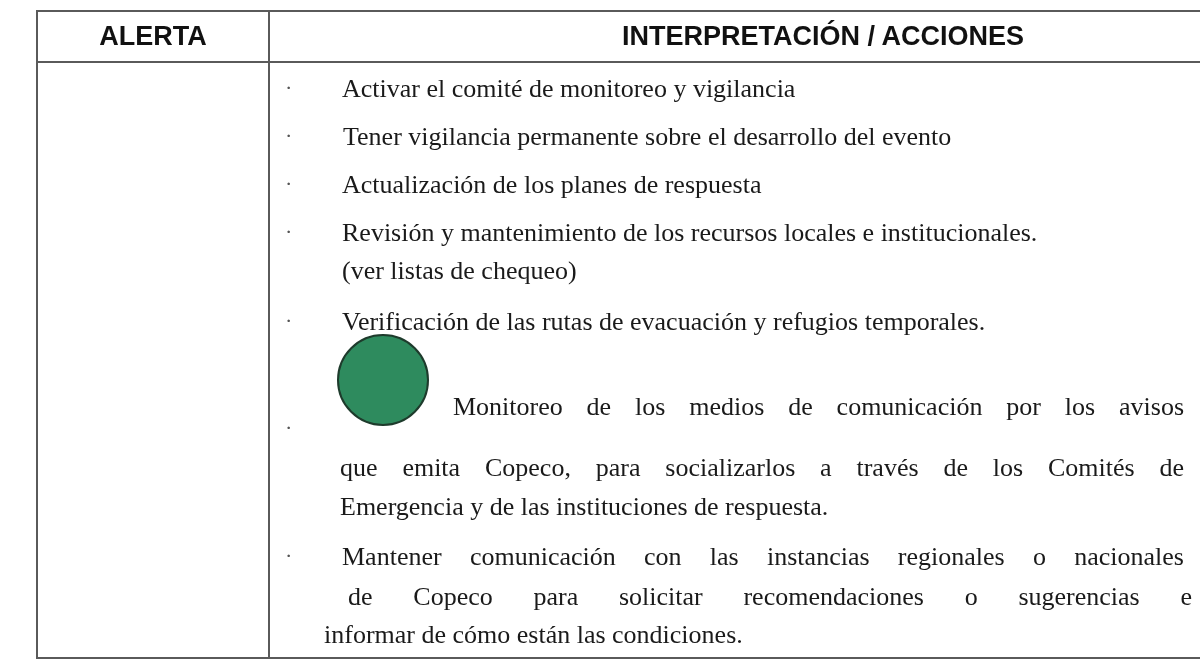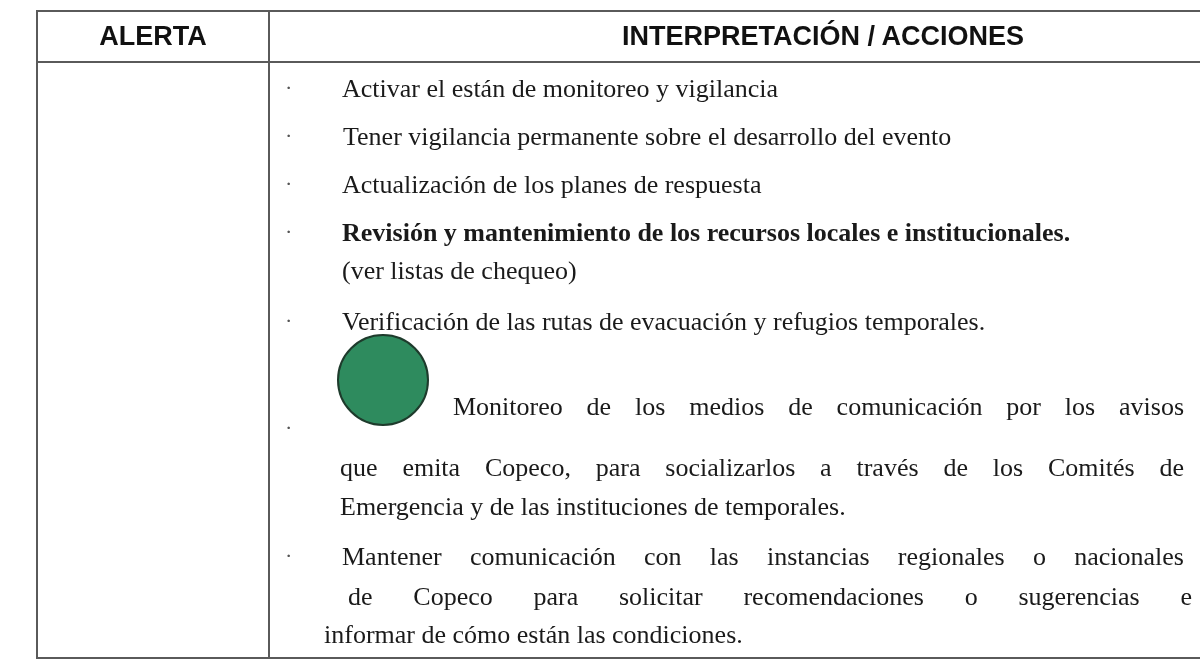--- a/index.html
+++ b/index.html
@@ -112,50 +112,50 @@
     <div class="hdr hdr-alerta">ALERTA</div>
     <div class="hdr hdr-acciones">INTERPRETACIÓN / ACCIONES</div>
   </div>
 
 </div>
 
 <div>
 
   <div>
     <span class="bullet" style="top:75px;">·</span>
-    <span class="text" style="left:342px; top:74px;">Activar el están de monitoreo y vigilancia</span>
+    <span class="text" style="left:342px; top:74px;">Activar el comité de monitoreo y vigilancia</span>
   </div>
 
   <div>
     <span class="bullet" style="top:123px;">·</span>
     <span class="text" style="left:343px; top:122px;">Tener vigilancia permanente sobre el desarrollo del evento</span>
   </div>
 
   <div>
     <span class="bullet" style="top:171px;">·</span>
     <span class="text" style="left:342px; top:170px;">Actualización de los planes de respuesta</span>
   </div>
 
   <div>
     <span class="bullet" style="top:219px;">·</span>
-    <span class="text" style="left:342px; top:218px;font-weight:bold;">Revisión y mantenimiento de los recursos locales e institucionales.</span>
+    <span class="text" style="left:342px; top:218px;">Revisión y mantenimiento de los recursos locales e institucionales.</span>
     <span class="text" style="left:342px; top:256px;">(ver listas de chequeo)</span>
   </div>
 
   <div>
     <span class="bullet" style="top:308px;">·</span>
     <span class="text" style="left:342px; top:307px;">Verificación de las rutas de evacuación y refugios temporales.</span>
   </div>
 
   <div>
     <div class="status-dot"></div>
     <span class="bullet" style="top:415px;">·</span>
     <span class="text" style="left:453px; top:392px; width:731px; text-align:justify; text-align-last:justify; white-space:normal;">Monitoreo de los medios de comunicación por los avisos</span>
     <span class="text justified" style="top:453px; left:340px; width:844px;">que emita Copeco, para socializarlos a través de los Comités de</span>
-    <span class="text" style="left:340px; top:492px;">Emergencia y de las instituciones de temporales.</span>
+    <span class="text" style="left:340px; top:492px;">Emergencia y de las instituciones de respuesta.</span>
   </div>
 
   <div>
     <span class="bullet" style="top:543px;">·</span>
     <span class="text" style="left:342px; top:542px; width:842px; text-align:justify; text-align-last:justify; white-space:normal;">Mantener comunicación con las instancias regionales o nacionales</span>
     <span class="text justified" style="top:582px; left:348px; width:844px;">de Copeco para solicitar recomendaciones o sugerencias e</span>
     <span class="text" style="left:324px; top:620px;">informar de cómo están las condiciones.</span>
   </div>
 
 </div>

